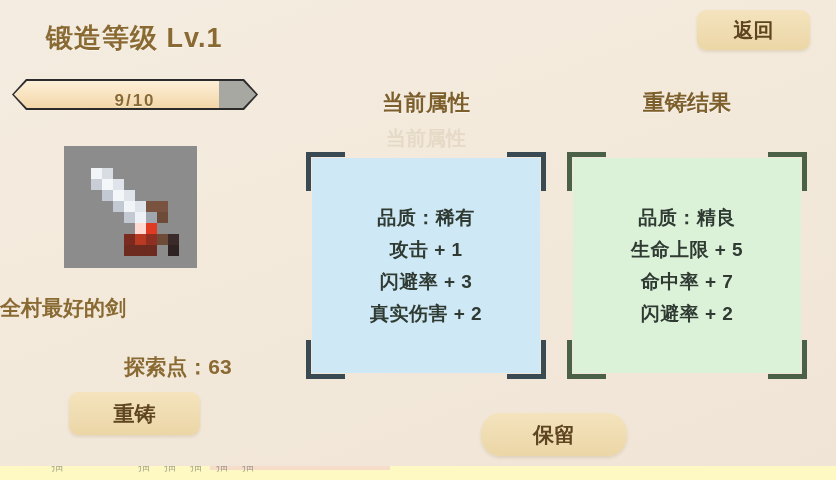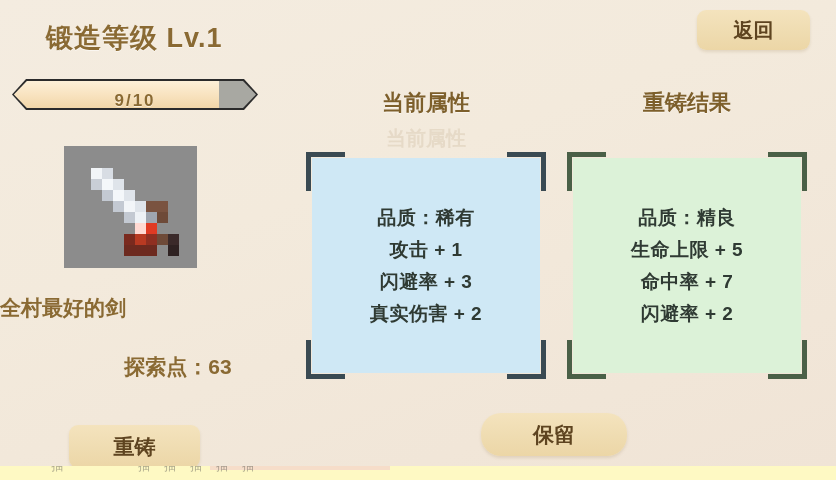--- a/index.html
+++ b/index.html
@@ -101,21 +101,21 @@
   #return-button {
     left: 697px;
     top: 10px;
     width: 113px;
     height: 40px;
     line-height: 40px;
     font-size: 20px;
   }
   #recast-button {
     left: 69px;
-    top: 425px;
+    top: 392px;
     width: 131px;
     height: 43px;
     line-height: 43px;
     font-size: 21px;
   }
   #keep-button {
     left: 481px;
     top: 413px;
     width: 146px;
     height: 43px;

